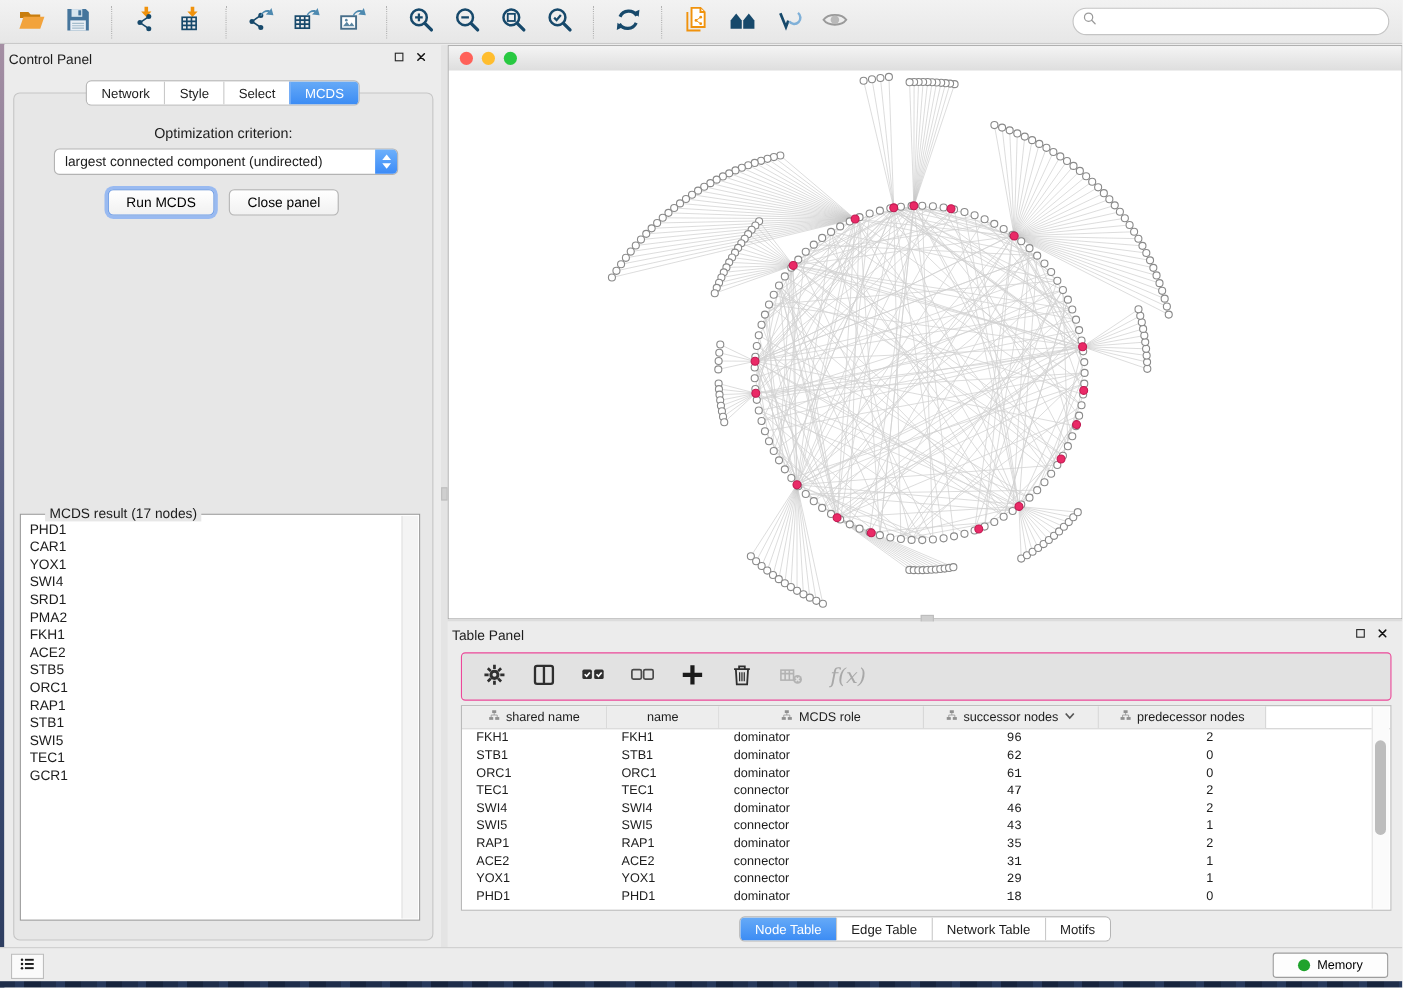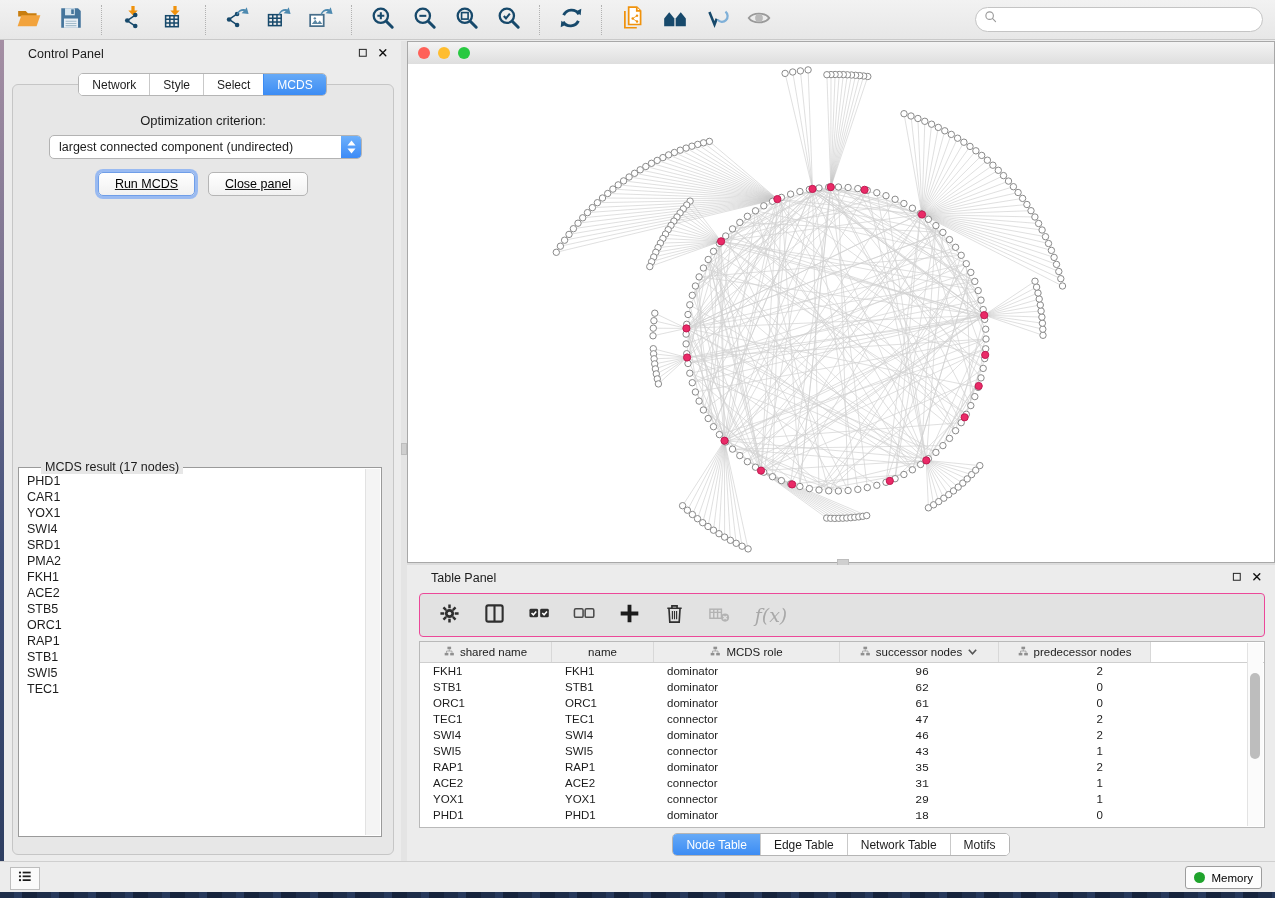--- a/index.html
+++ b/index.html
@@ -11,34 +11,34 @@
   .tb-sep{width:1px;height:30px;border-left:1px dotted #b2b2b2;margin:0 9px;}
   .search-wrap{position:absolute;right:12px;top:7px;width:288px;height:25px;background:#fff;border:1px solid #c4c4c4;border-radius:13px;display:flex;align-items:center;padding-left:8px;box-sizing:border-box;}
   .search-wrap svg{width:15px;height:15px;margin-right:5px;}
   .search-input{border:none;outline:none;flex:1;font-size:12px;background:transparent;font-family:"Liberation Sans",sans-serif;}
   
   .edge-left{position:absolute;left:0;top:40px;width:4px;bottom:0;background:linear-gradient(#a58fa4,#77718f 30%,#41507а 60%,#2c3c5e);background:linear-gradient(#a58fa4,#77718f 30%,#41507a 60%,#2c3c5e);}
   .edge-bottom{position:absolute;left:0;right:0;bottom:0;height:6px;background:repeating-linear-gradient(90deg,#1e2d4a 0 14px,#27395c 14px 22px,#16233c 22px 37px);}
   
   .control-panel{position:absolute;left:4px;top:41px;width:397px;height:820px;background:#ececec;}
   .panel-title-row{position:absolute;left:0;top:0;right:0;height:26px;display:flex;align-items:center;}
-  .panel-title{font-size:12.5px;margin-left:24px;}
+  .panel-title{font-size:12.5px;margin-left:4px;}
   .win-btns{margin-left:auto;display:flex;align-items:center;gap:9px;margin-right:12px;}
   .win-btns svg{width:11px;height:11px;}
   .seg{display:inline-flex;border:1px solid #b5b5b5;border-radius:5px;background:#fff;height:21px;overflow:hidden;}
   .seg-item{display:flex;align-items:center;padding:0 13px;font-size:12px;border-left:1px solid #c9c9c9;background:#fff;cursor:default;white-space:nowrap;}
   .seg-item:first-child{border-left:none;}
   .seg-item.sel{background:linear-gradient(#66aaf7,#3c8cf4);color:#fff;border-left-color:#3c8cf4;}
   .cp-tabs{position:absolute;left:0;top:32px;width:100%;display:flex;justify-content:center;z-index:3;}
   .cp-body{position:absolute;left:8px;top:43px;right:7px;bottom:6px;background:#e7e7e7;border:1px solid #c6c6c6;border-radius:6px;z-index:1;}
   .opt-label{position:absolute;left:0;top:28px;width:100%;text-align:center;font-size:13px;}
   .dropdown{position:absolute;left:36px;top:50px;width:313px;height:24px;background:#fff;border:1px solid #b3b3b3;border-radius:5px;display:flex;align-items:center;box-sizing:border-box;}
   .dropdown-value{flex:1;font-size:12.5px;padding-left:9px;white-space:nowrap;overflow:hidden;}
   .dropdown-step{width:20px;align-self:stretch;background:linear-gradient(#6db0fb,#3c8bf7);border-radius:0 4px 4px 0;display:flex;flex-direction:column;align-items:center;justify-content:center;gap:2px;}
-  .btn-row{position:absolute;left:0;top:87px;width:100%;display:flex;justify-content:center;gap:13px;text-decoration:underline;}
+  .btn-row{position:absolute;left:0;top:87px;width:100%;display:flex;justify-content:center;gap:13px;}
   .mac-btn{height:24px;padding:0 16px;font-size:12.5px;background:linear-gradient(#ffffff,#f1f1f1);border:1px solid #b5b5b5;border-radius:5px;cursor:default;font-family:"Liberation Sans",sans-serif;}
   .mac-btn.focus{box-shadow:0 0 0 3px rgba(90,150,250,.55);border-color:#6f9ee8;}
   .result-box{position:absolute;left:5px;right:11px;top:382px;bottom:17px;border:1px solid #9a9a9a;background:#fff;}
   .result-legend{position:absolute;top:-8px;left:8px;background:#e7e7e7;padding:0 4px;font-size:12.5px;margin-left:14px;}
   .result-list{position:absolute;left:0;top:5px;bottom:1px;right:16px;overflow:hidden;font-size:12.5px;line-height:16px;}
   .result-item{padding-left:8px;}
   .result-scroll{position:absolute;top:1px;bottom:1px;right:1px;width:14px;background:#f4f4f4;border-left:1px solid #e2e2e2;}
   
   .vsplit{position:absolute;left:401px;top:41px;width:6px;height:820px;background:#e4e4e4;}
   .vsplit .handle{position:absolute;left:0;top:402px;width:6px;height:12px;background:#cfcfcf;border:1px solid #bdbdbd;box-sizing:border-box;}
@@ -66,21 +66,21 @@
   .td.txt{padding-left:13px;}
   .td.n4{text-align:right;padding-right:70px;font-family:Liberation Mono, monospace;}
   .td.n5{text-align:right;padding-right:48px;}
   .tbl-scroll{position:absolute;top:1px;bottom:1px;right:1px;width:15px;background:#fbfbfb;border-left:1px solid #e3e3e3;}
   .tbl-thumb{position:absolute;left:2px;width:10px;border-radius:5px;background:#bdbdbd;}
   .tp-tabs{position:absolute;left:0;bottom:5px;width:100%;display:flex;justify-content:center;}
   
   .status-bar{position:absolute;left:0;right:0;top:861px;height:31px;background:#ececec;border-top:1px solid #cfcfcf;}
   .list-btn{position:absolute;left:10px;top:5px;width:30px;height:23px;background:#fafafa;border:1px solid #bdbdbd;display:flex;align-items:center;justify-content:center;}
   .list-btn svg{width:16px;height:16px;}
-  .memory-btn{position:absolute;right:13px;top:4px;height:23px;background:#fdfdfd;border:1px solid #9d9d9d;border-radius:3px;display:flex;align-items:center;gap:6px;padding:0 8px;font-size:11.5px;}
+  .memory-btn{position:absolute;right:13px;top:4px;height:23px;background:#fdfdfd;border:1px solid #9d9d9d;border-radius:3px;display:flex;align-items:center;gap:6px;padding:0 22px;font-size:11.5px;}
   .mem-dot{width:11px;height:11px;border-radius:50%;}
 </style>
 </head>
 <body>
 
 <div class="screen">
 
   <div class="toolbar" id="main-toolbar">
       <button class="tb-btn">
         <span><svg width="26" height="26" viewBox="0 0 24 24">
@@ -285,20 +285,21 @@
             <div class="result-item">SRD1</div>
             <div class="result-item">PMA2</div>
             <div class="result-item">FKH1</div>
             <div class="result-item">ACE2</div>
             <div class="result-item">STB5</div>
             <div class="result-item">ORC1</div>
             <div class="result-item">RAP1</div>
             <div class="result-item">STB1</div>
             <div class="result-item">SWI5</div>
             <div class="result-item">TEC1</div>
+            <div class="result-item">GCR1</div>
           </div>
         <div class="result-scroll"></div>
       </div>
     </div>
     <div class="cp-tabs" id="cp-tabs">
         <div class="seg">
           <div class="seg-item">Network</div>
           <div class="seg-item">Style</div>
           <div class="seg-item">Select</div>
           <div class="seg-item sel">MCDS</div>

